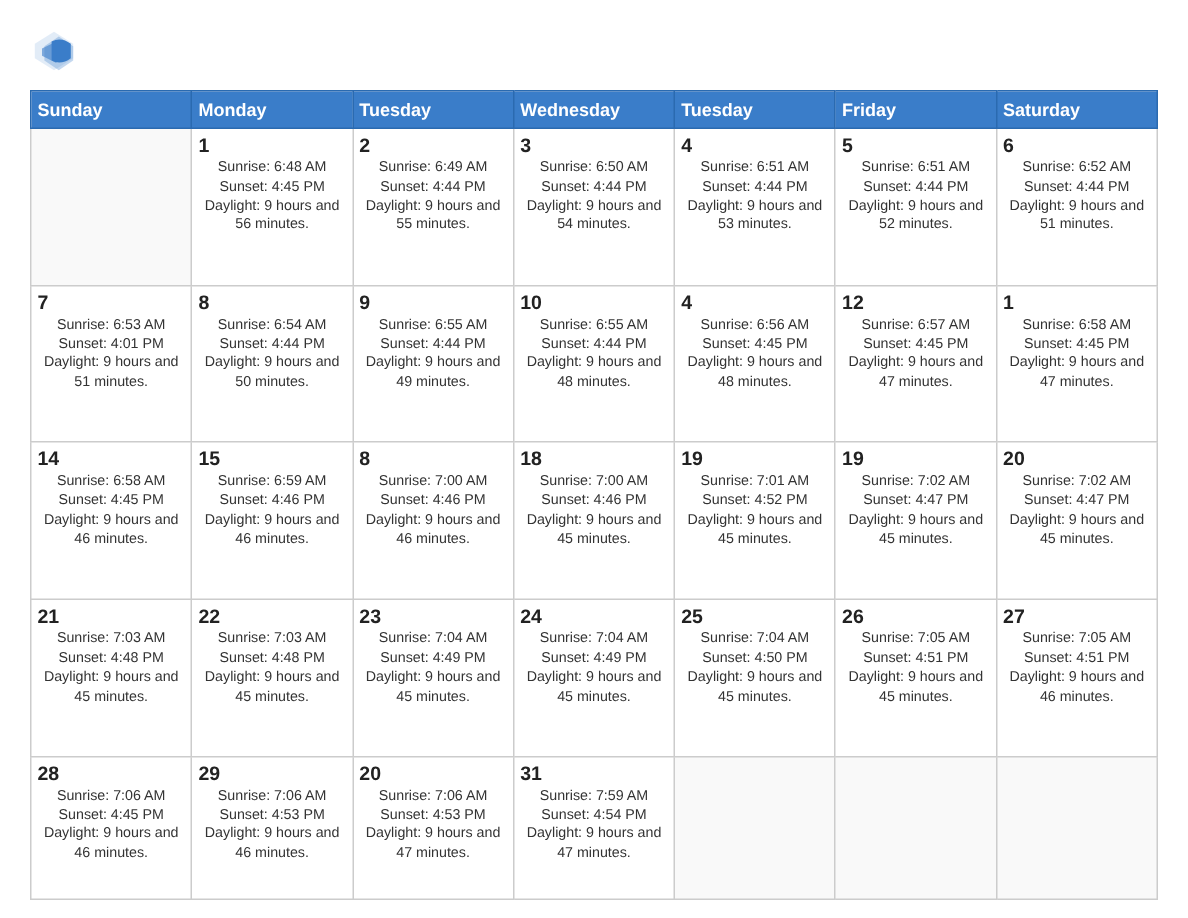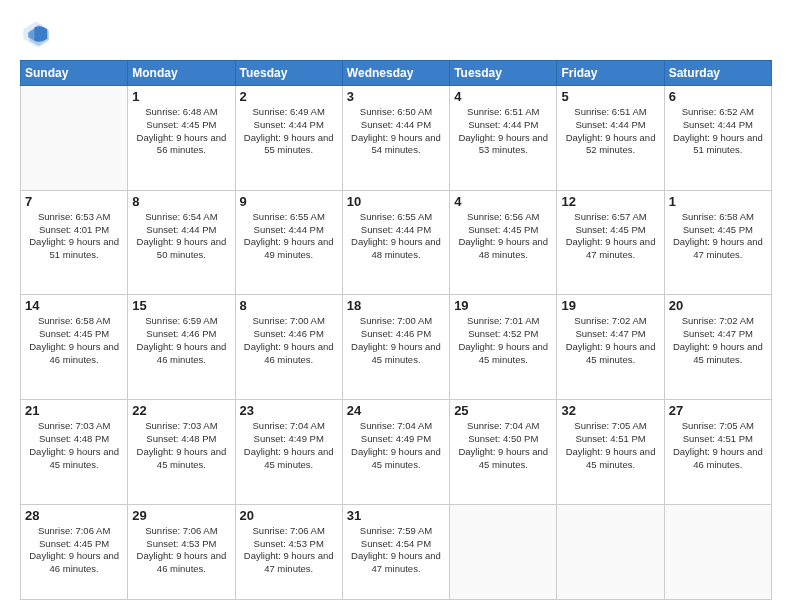--- a/index.html
+++ b/index.html
@@ -313,21 +313,21 @@
 and 45 minutes.</div>
           </td>
           <td>
             <span class="day-num">25</span>
             <div class="day-info">Sunrise: 7:04 AM
 Sunset: 4:50 PM
 Daylight: 9 hours
 and 45 minutes.</div>
           </td>
           <td>
-            <span class="day-num">32</span>
+            <span class="day-num">26</span>
             <div class="day-info">Sunrise: 7:05 AM
 Sunset: 4:51 PM
 Daylight: 9 hours
 and 45 minutes.</div>
           </td>
           <td>
             <span class="day-num">27</span>
             <div class="day-info">Sunrise: 7:05 AM
 Sunset: 4:51 PM
 Daylight: 9 hours

